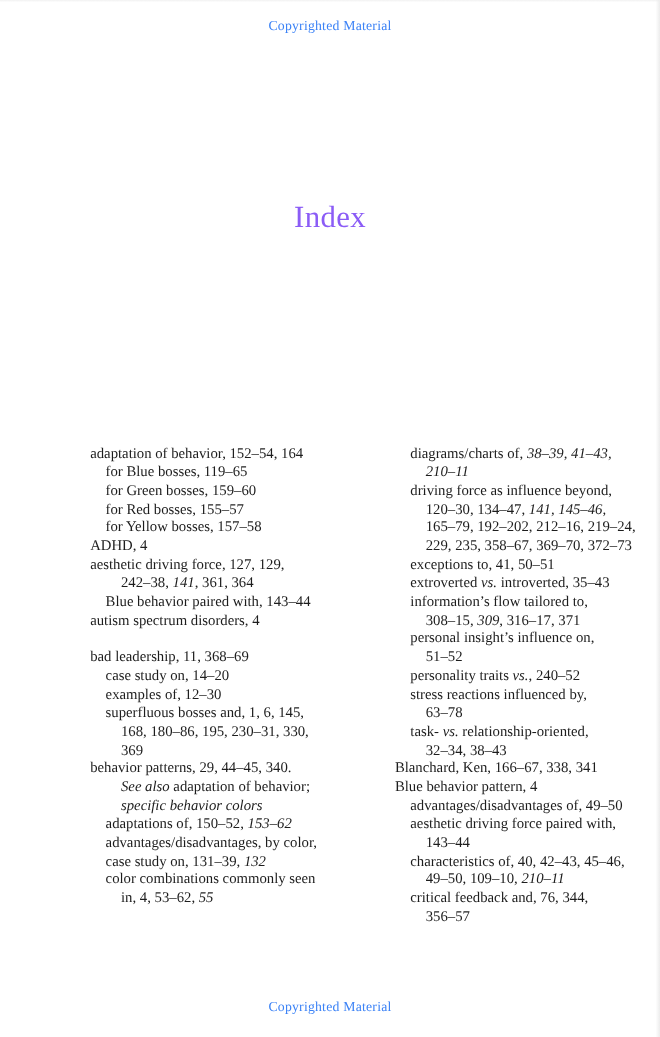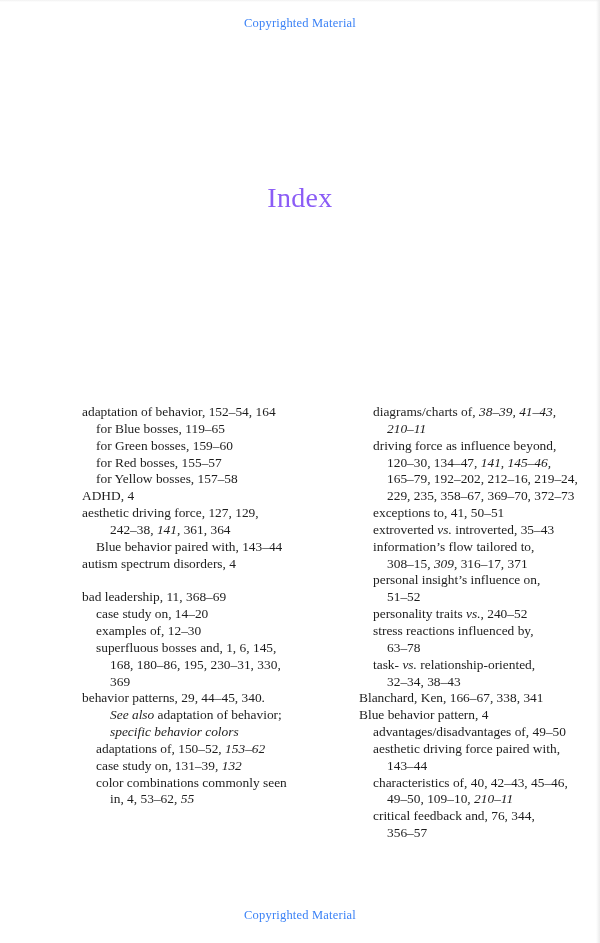--- a/index.html
+++ b/index.html
@@ -95,20 +95,21 @@
     <div class="idx-line indent-0 gap"><span>bad leadership, 11, 368–69</span></div>
     <div class="idx-line indent-1"><span>case study on, 14–20</span></div>
     <div class="idx-line indent-1"><span>examples of, 12–30</span></div>
     <div class="idx-line indent-1"><span>superfluous bosses and, 1, 6, 145,</span></div>
     <div class="idx-line indent-2"><span>168, 180–86, 195, 230–31, 330,</span></div>
     <div class="idx-line indent-2"><span>369</span></div>
     <div class="idx-line indent-0"><span>behavior patterns, 29, 44–45, 340.</span></div>
     <div class="idx-line indent-2"><span class="it">See also</span><span> adaptation of behavior;</span></div>
     <div class="idx-line indent-2"><span class="it">specific behavior colors</span></div>
     <div class="idx-line indent-1"><span>adaptations of, 150–52, </span><span class="it">153–62</span></div>
+    <div class="idx-line indent-1"><span>advantages/disadvantages, by color,</span></div>
     <div class="idx-line indent-1"><span>case study on, 131–39, </span><span class="it">132</span></div>
     <div class="idx-line indent-1"><span>color combinations commonly seen</span></div>
     <div class="idx-line indent-2"><span>in, 4, 53–62, </span><span class="it">55</span></div>
   </div>
 
 <div class="index-col index-col-right">
     <div class="idx-line indent-1"><span>diagrams/charts of, </span><span class="it">38–39, 41–43,</span></div>
     <div class="idx-line indent-2"><span class="it">210–11</span></div>
     <div class="idx-line indent-1"><span>driving force as influence beyond,</span></div>
     <div class="idx-line indent-2"><span>120–30, 134–47, </span><span class="it">141, 145–46,</span></div>

